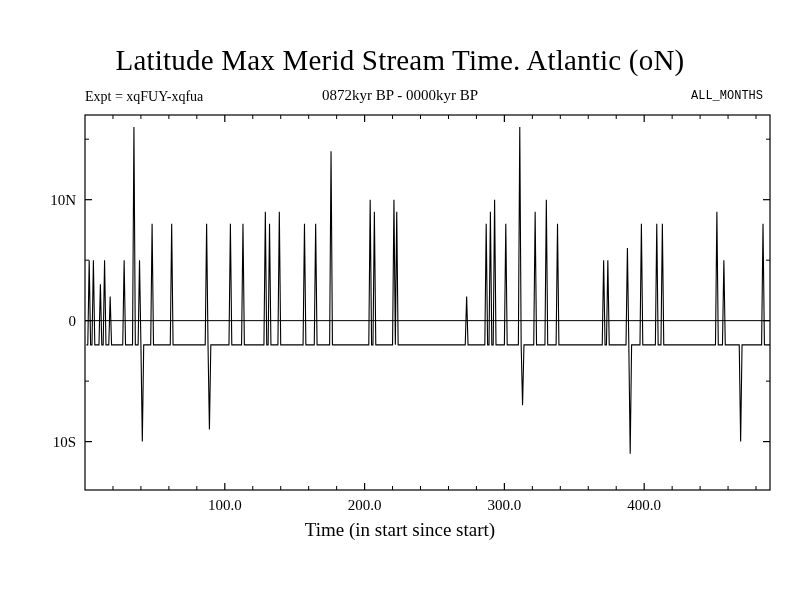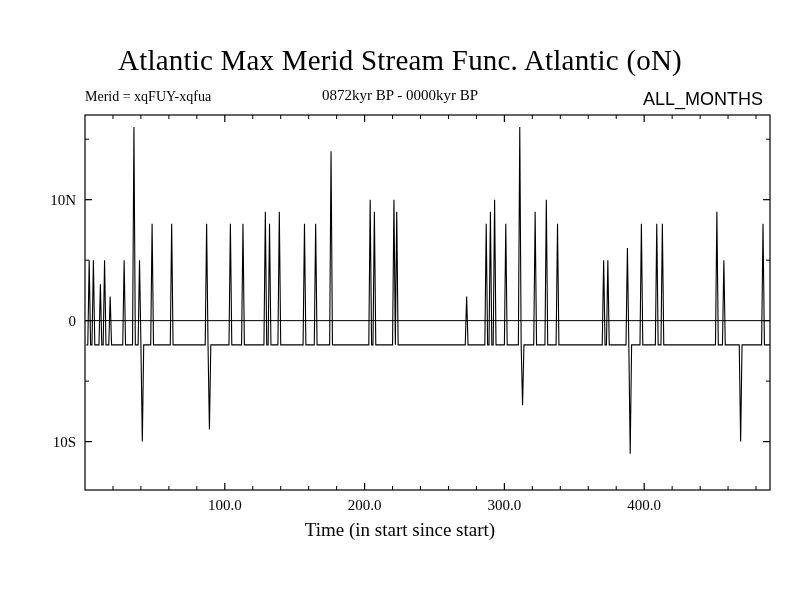--- a/index.html
+++ b/index.html
@@ -45,22 +45,22 @@
     top: 87px;
     width: 800px;
     text-align: center;
     font-size: 15px;
     font-family: "Liberation Serif", serif;
   }
   .subtitle-right {
     position: absolute;
     right: 37px;
     top: 89px;
-    font-size: 18px;
-    font-family: Liberation Sans, sans-serif;
+    font-size: 12px;
+    font-family: Liberation Mono, monospace;
   }
   .xlabel {
     position: absolute;
     left: 0;
     top: 519px;
     width: 800px;
     text-align: center;
     font-size: 19px;
     font-family: "Liberation Serif", serif;
   }
@@ -80,22 +80,22 @@
     font-family: "Liberation Serif", serif;
     fill: #000;
     text-anchor: end;
   }
 </style>
 </head>
 <body>
 
 <div id="chart-root">
 
-  <div class="title">Atlantic Max Merid Stream Func. Atlantic (oN)</div>
-  <div class="subtitle-left">Merid = xqFUY-xqfua</div>
+  <div class="title">Latitude Max Merid Stream Time. Atlantic (oN)</div>
+  <div class="subtitle-left">Expt = xqFUY-xqfua</div>
   <div class="subtitle-center">0872kyr BP - 0000kyr BP</div>
   <div class="subtitle-right">ALL_MONTHS</div>
 
   <svg class="plot-svg" width="800" height="600">
     <g id="plot-group">
         <rect x="85" y="115" width="685" height="375" fill="none" stroke="#000" stroke-width="1.2"></rect>
         <line x1="85" y1="320.64516129032256" x2="770" y2="320.64516129032256" stroke="#000" stroke-width="1"></line>
         <line x1="224.79591836734693" y1="490" x2="224.79591836734693" y2="483" stroke="#000" stroke-width="1.2"></line>
         <line x1="224.79591836734693" y1="115" x2="224.79591836734693" y2="122" stroke="#000" stroke-width="1.2"></line>
         <text x="224.79591836734693" y="510" class="tick-label-x">100.0</text>

